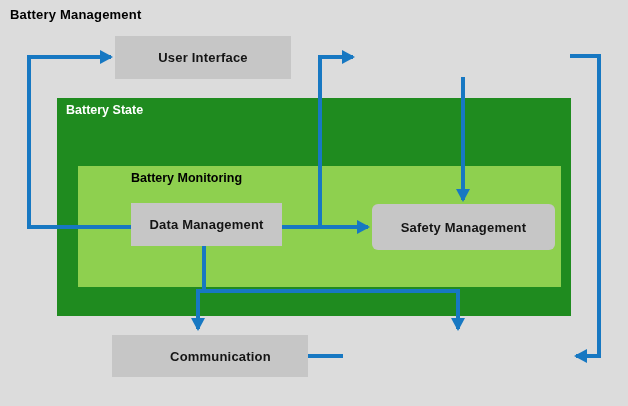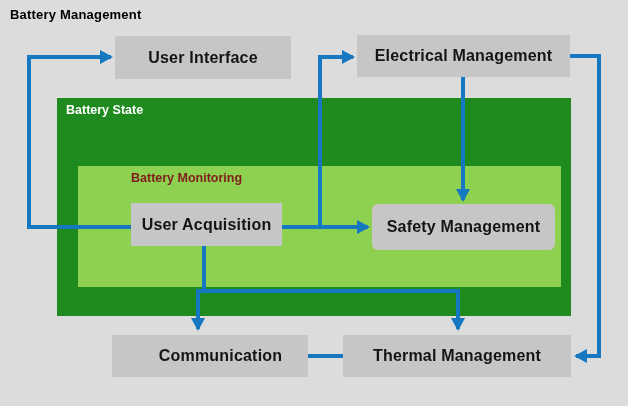--- a/index.html
+++ b/index.html
@@ -37,36 +37,36 @@
     width: 483px; height: 121px;
     background: #8ed04f;
   }
   .container-label {
     position: absolute;
     left: 9px; top: 5px;
     font-size: 12.5px;
     font-weight: bold;
   }
   .label-light { color: #ffffff; }
-  .label-dark  { color: #7f1d1d; padding-left: 44px; }
+  .label-dark  { color: #000000; padding-left: 44px; }
   .edges {
     position: absolute;
     left: 0; top: 0;
     width: 628px; height: 406px;
     z-index: 2;
     pointer-events: none;
   }
   .node {
     position: absolute;
     z-index: 3;
     background: #c6c6c6;
     display: flex;
     align-items: center;
     justify-content: center;
-    font-size: 16px;
+    font-size: 13px;
     font-weight: bold;
     color: #141414;
     text-align: left;
     letter-spacing: 0.2px;
   }
   .node-user-interface       { left: 115px; top: 36px;  width: 176px; height: 43px; }
   .node-electrical-management{ left: 357px; top: 35px;  width: 213px; height: 42px; }
   .node-data-acquisition     { left: 131px; top: 203px; width: 151px; height: 43px; }
   .node-safety-management    { left: 372px; top: 204px; width: 183px; height: 46px; border-radius: 6px; }
   .node-communication        { left: 112px; top: 335px; width: 175px; height: 42px; padding-left: 21px; }
@@ -102,33 +102,27 @@
       <path d="M204,246 V291 H198 V329" marker-end="url(#arr)"></path>
       <path d="M204,291 H458 V329" marker-end="url(#arr)"></path>
       <path d="M343,356 H292" marker-end="url(#arr)"></path>
     </g>
   </svg>
 
   <div class="node node-user-interface">
     <span>User Interface</span>
   </div>
 
-  <div class="node node-electrical-management">
-    <span>Electrical Management</span>
-  </div>
 
   <div class="node node-data-acquisition">
-    <span>User Acquisition</span>
+    <span>Data Management</span>
   </div>
 
   <div class="node node-safety-management">
     <span>Safety Management</span>
   </div>
 
   <div class="node node-communication">
     <span>Communication</span>
   </div>
 
-  <div class="node node-thermal-management">
-    <span>Thermal Management</span>
-  </div>
 
 </div>
 
 </body></html>

